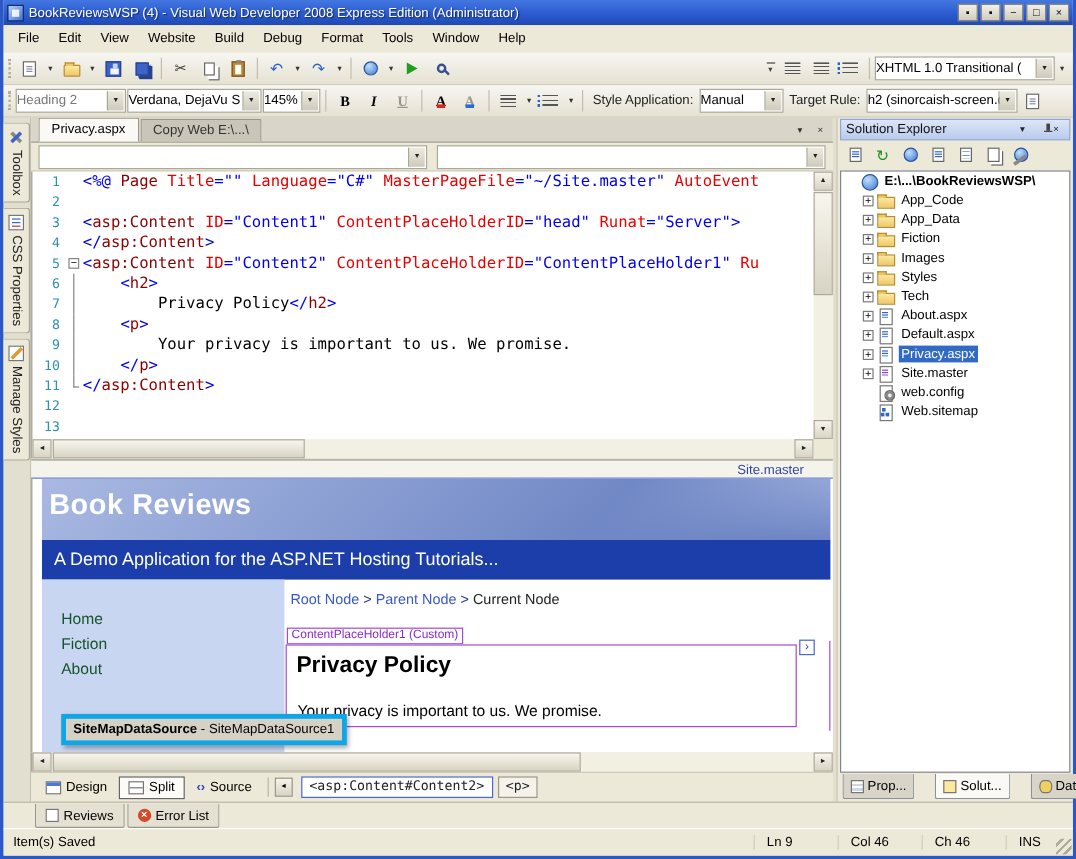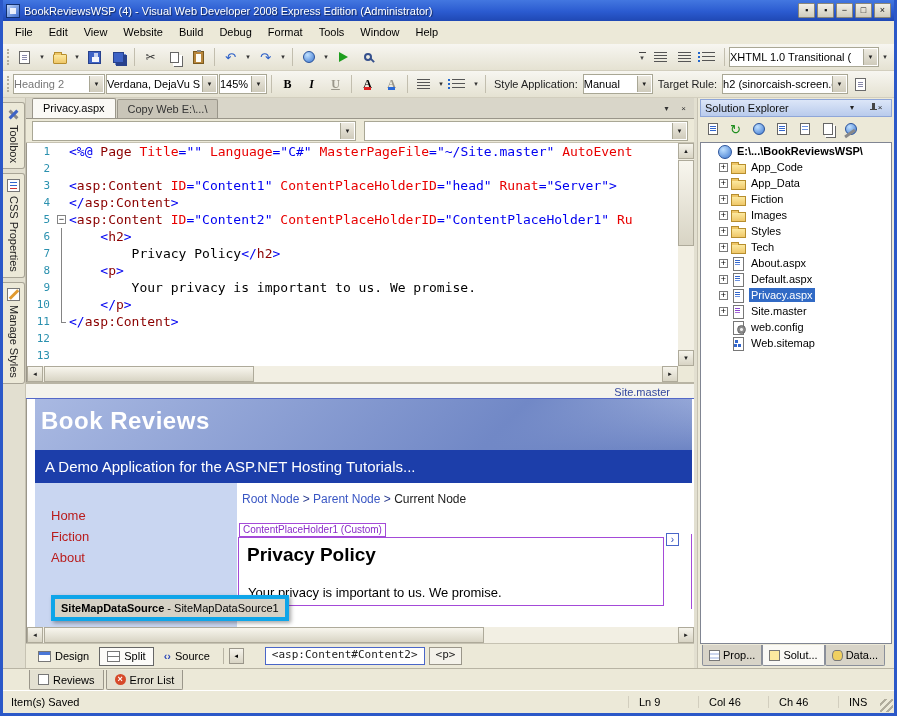--- a/index.html
+++ b/index.html
@@ -103,21 +103,21 @@
 .hscroll .sb-thumb{top:0;bottom:0;left:17px;width:210px}
 .scroll-corner{position:absolute;right:0;bottom:0;width:16px;height:16px;background:#ECE9D8}
 
 .master-bar{height:17px;flex:0 0 auto;background:#F4F3EC;border-top:2px solid #B8B4A4;border-bottom:1px solid #5468C8;text-align:right;padding:2px 24px 0 0;color:#33479E;font-size:11px}
 .design-region{flex:1;position:relative;background:#fff;border-left:1px solid #9A968A;min-height:0;overflow:hidden}
 .design-page{position:absolute;left:8px;top:0;right:2px;bottom:0}
 .band-title{height:51px;background:linear-gradient(135deg,#A9B9E2,#7188C6 70%,#64549E00),linear-gradient(180deg,#9FB0DC,#6E85C4);color:#fff;font-size:24px;font-weight:bold;padding:8px 0 0 6px;letter-spacing:.5px}
 .band-sub{height:33px;background:#1C3EAA;color:#fff;font-size:15px;line-height:33px;padding-left:10px}
 .content-row{display:flex;height:145px}
 .design-nav{width:202px;background:#C9D6F1;padding-top:22px}
-.navlink{color:#b91c1c;font-size:13px;line-height:21px;padding-left:16px}
+.navlink{color:#14532d;font-size:13px;line-height:21px;padding-left:16px}
 .design-main{flex:1;position:relative}
 .breadcrumb{padding:9px 0 0 5px;font-size:12px;color:#2B3C8F}
 .bc-link{color:#3A57C4}
 .bc-cur{color:#222}
 .bc-sep{color:#2B3C8F}
 .ph-label{display:inline-block;margin:17px 0 0 2px;font-size:10px;color:#8A2BC8;border:1px solid #A44AD8;background:#fff;padding:0 3px;line-height:12px}
 .ph-box{position:relative;margin-left:1px;width:426px;height:69px;border:1px solid #A44AD8;background:#fff}
 .ph-heading{margin:6px 0 0 8px;font-size:19px;font-weight:bold;color:#000}
 .ph-text{position:absolute;left:9px;bottom:5px;font-size:13px;color:#000}
 .smart-tag{position:absolute;right:-16px;top:-5px;width:13px;height:13px;background:#fff;border:1px solid #4A66C8;color:#2B48B8;font-size:10px;line-height:11px;text-align:center}
@@ -131,21 +131,21 @@
 
 .viewbar{height:25px;flex:0 0 auto;background:#ECE9D8;border-top:1px solid #C6C2B2;display:flex;align-items:center;gap:2px;padding:0 4px}
 .vbtn{height:19px;display:flex;align-items:center;gap:4px;padding:0 7px;border:1px solid transparent;font-size:11px}
 .vbtn.active{background:#FCFBF8;border:1px solid #666}
 .vb-ic{width:13px;height:11px;border:1px solid #777;background:#fff;position:relative;flex:0 0 auto}
 .vb-ic.design::before{content:"";position:absolute;left:0;right:0;top:0;height:3px;background:#4A77D8}
 .vb-ic.split::before{content:"";position:absolute;left:0;right:0;top:4px;height:1px;background:#777}
 .vb-src{color:#2B48B8;font-size:11px;font-weight:bold;line-height:11px}
 .vsep{width:1px;height:16px;background:#B8B4A4;margin:0 3px}
 .crumb-nav{width:15px;height:16px;border:1px solid #9A968A;background:linear-gradient(180deg,#F6F4EC,#D8D4C4);font-size:6px;display:flex;align-items:center;justify-content:center}
-.tag-path{display:flex;gap:4px;margin-left:19px}
+.tag-path{display:flex;gap:4px;margin-left:5px}
 .crumb{height:18px;line-height:16px;padding:0 6px;border:1px solid #9A968A;background:#F4F2EA;font:11px "DejaVu Sans Mono",monospace;color:#222}
 .crumb.sel{border:1px solid #4A66C8;background:#fff}
 
 .right-panel{width:197px;flex:0 0 auto;display:flex;flex-direction:column;background:#ECE9D8;border-left:1px solid #C6C2B2;padding:1px 2px 0 2px}
 .rp-title{height:18px;flex:0 0 auto;background:linear-gradient(180deg,#DCE6F8,#B9CBEC);border:1px solid #8FA6D8;display:flex;align-items:center;padding:0 4px;font-size:11px;color:#111}
 .rp-title .sp{flex:1}
 .rp-tbtn{width:14px;height:14px;text-align:center;font-size:8px;line-height:14px;color:#222}
 .pin-ic{position:relative;width:14px;height:14px}
 .pin-ic::before{content:"";position:absolute;left:6px;top:2px;width:3px;height:6px;background:#444}
 .pin-ic::after{content:"";position:absolute;left:4px;top:8px;width:7px;height:1px;background:#444;box-shadow:3px 2px 0 -2px #444}
@@ -165,21 +165,21 @@
 .fi-folder::before{content:"";position:absolute;left:0;top:4px;width:13px;height:8px;background:linear-gradient(#FCE9A0,#EFC768);border:1px solid #B78E2E}
 .fi-folder::after{content:"";position:absolute;left:0;top:2px;width:6px;height:2px;background:#EFC768;border:1px solid #B78E2E;border-bottom:0}
 .fi-website-project::before{content:"";position:absolute;left:1px;top:1px;width:12px;height:12px;border-radius:50%;background:radial-gradient(circle at 35% 30%,#BFE0FF,#3E78D0);border:1px solid #28519A}
 .fi-aspx-page::before,.fi-master-page::before,.fi-config-file::before,.fi-sitemap-file::before{content:"";position:absolute;left:2px;top:1px;width:9px;height:12px;background:#fff;border:1px solid #777}
 .fi-aspx-page::after{content:"";position:absolute;left:4px;top:4px;width:5px;height:1px;background:#36C;box-shadow:0 2px 0 #36C,0 4px 0 #6C92E0}
 .fi-master-page::after{content:"";position:absolute;left:4px;top:4px;width:5px;height:1px;background:#84C;box-shadow:0 2px 0 #84C,0 4px 0 #A86CD8}
 .fi-config-file::after{content:"";position:absolute;right:0;bottom:0;width:7px;height:7px;border-radius:50%;background:radial-gradient(circle,#EEE 0 1px,#8A8A8A 2px);border:1px solid #666}
 .fi-sitemap-file::after{content:"";position:absolute;left:4px;top:4px;width:3px;height:3px;background:#36C;box-shadow:3px 4px 0 #36C,-1px 4px 0 #36C}
 .tlabel{padding:1px 2px}
 .tlabel.sel{background:#316AC5;color:#fff}
-.rp-tabs{height:24px;flex:0 0 auto;display:flex;align-items:flex-start;gap:0;padding:1px 2px}
+.rp-tabs{height:24px;flex:0 0 auto;display:flex;align-items:flex-start;gap:17px;padding:1px 2px}
 .wtab{height:21px;display:flex;align-items:center;gap:3px;padding:0 6px;border:1px solid #8A8F9A;border-top:0;background:#D8D4C8;font-size:11px;border-radius:0 0 2px 2px}
 .wtab.active{background:#FAF9F5}
 .wt-ic{width:11px;height:11px;border:1px solid #777;background:#fff;flex:0 0 auto}
 .wt-ic.ic-properties{background:repeating-linear-gradient(180deg,#fff 0 2px,#CCD6EE 2px 4px)}
 .wt-ic.ic-solution{background:#FCE9A0}
 .wt-ic.ic-database{border-radius:40%/60%;background:#F0D060}
 
 .output-row{height:22px;flex:0 0 auto;background:#ECE9D8;border-top:1px solid #B8B4A4;display:flex;align-items:flex-start;gap:2px;padding:1px 0 0 26px}
 .otab{height:20px;display:flex;align-items:center;gap:4px;padding:0 8px;border:1px solid #9A968A;border-top:0;background:#E4E1D2;font-size:11px;border-radius:0 0 2px 2px}
 .ot-ic{width:11px;height:11px;flex:0 0 auto}

